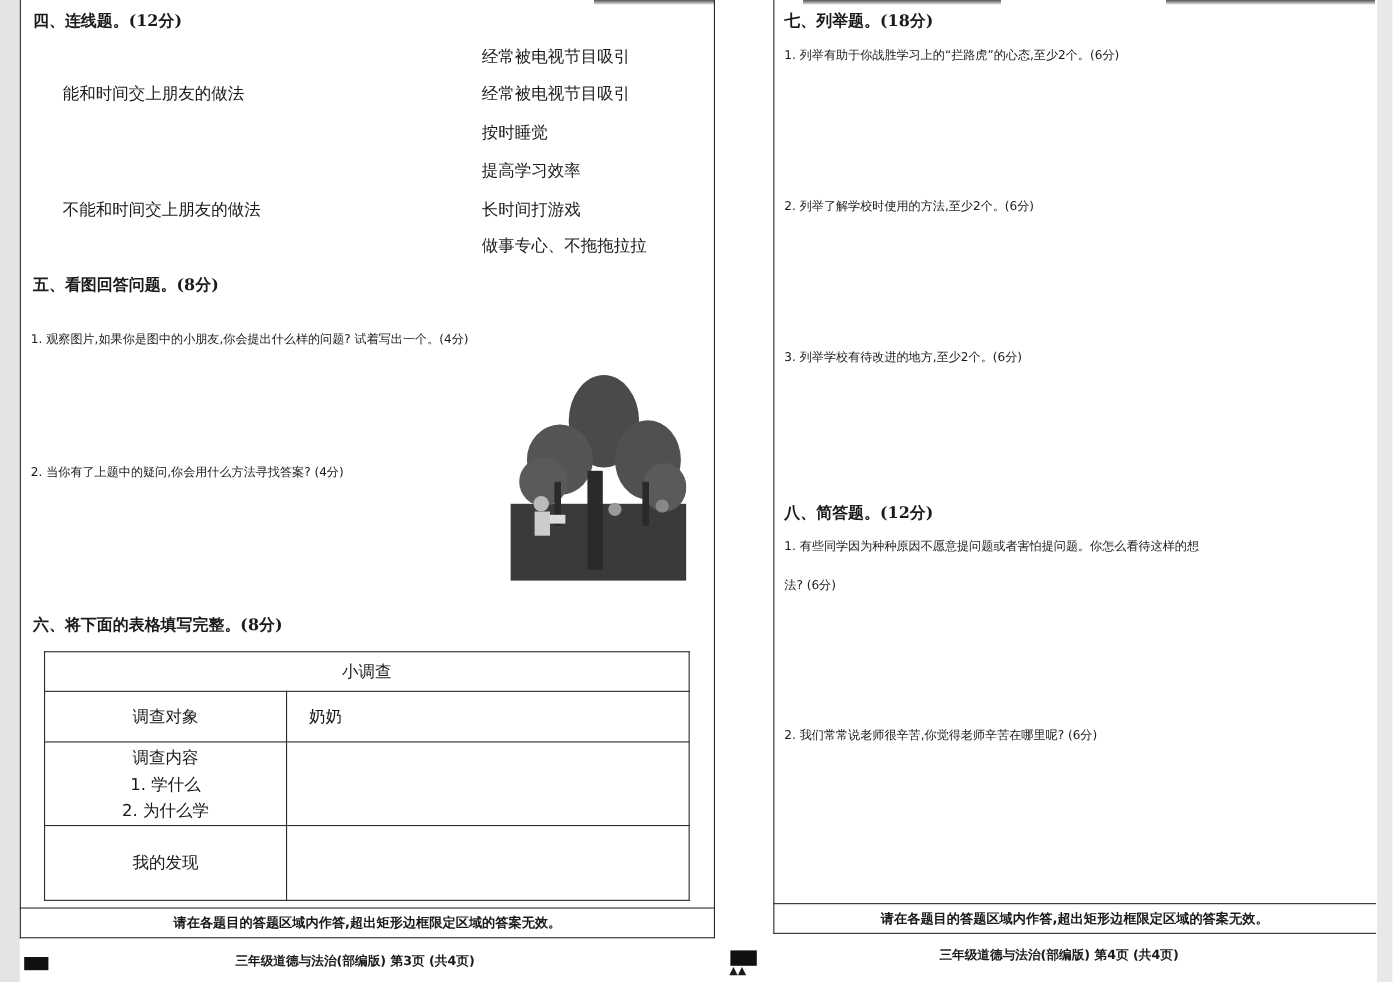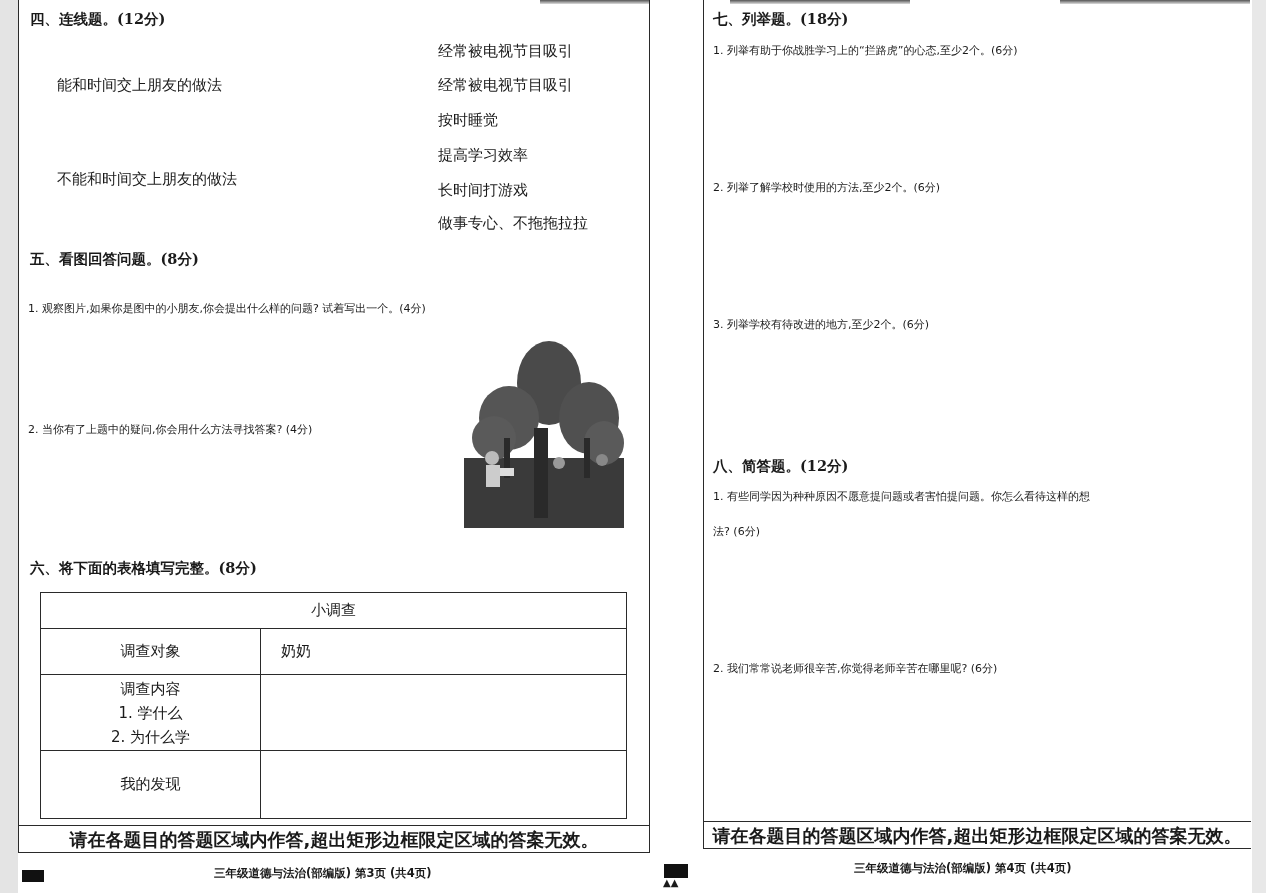--- a/index.html
+++ b/index.html
@@ -10,21 +10,21 @@
 
   .frame { position: absolute; border: 1.5px solid #2a2a2a; border-top: none; }
   .frame-left { left: 18px; top: 0; width: 632px; height: 853px; }
   .frame-right { left: 703px; top: 0; width: 548px; height: 849px; border-right: none; }
   .top-edge { position: absolute; top: 0; height: 4px; background: linear-gradient(#555, #ddd); }
 
   .txt { position: absolute; white-space: nowrap; font-size: 15px; }
   .heading { font-weight: bold; font-size: 14.5px; font-family: "DejaVu Serif", "Liberation Serif", serif; text-align: center; }
   .q { font-size: 11px; }
 
-  .notice-bar { position: absolute; border-top: 1.5px solid #2a2a2a; display: flex; align-items: center; justify-content: center; font-weight: bold; font-size: 18px; text-align: right; }
+  .notice-bar { position: absolute; border-top: 1.5px solid #2a2a2a; display: flex; align-items: center; justify-content: center; font-weight: bold; font-size: 12px; text-align: right; }
   .footer { position: absolute; font-size: 11.5px; font-weight: bold; white-space: nowrap; }
 
   .survey-table { position: absolute; left: 40px; top: 592px; width: 587px; border-collapse: collapse; }
   .survey-table td { border: 1.5px solid #2a2a2a; font-size: 15px; vertical-align: middle; }
   .survey-table .title-cell { text-align: center; height: 36px; }
   .survey-table .label-cell { width: 220px; text-align: center; }
   .survey-table .value-cell { padding-left: 20px; }
 
   .picture { position: absolute; left: 464px; top: 338px; width: 160px; height: 190px; }
   .marker { position: absolute; background: #111; }
@@ -37,21 +37,21 @@
 <div class="top-edge" style="left:540px;width:110px;"></div>
 <div class="top-edge" style="left:730px;width:180px;"></div>
 <div class="top-edge" style="left:1060px;width:190px;"></div>
 
 <div>
   <div class="frame frame-left"></div>
 
   <div class="txt heading" style="left:30px;top:10px;">四、连线题。(12分)</div>
 
   <div class="txt" style="left:57px;top:76px;">能和时间交上朋友的做法</div>
-  <div class="txt" style="left:57px;top:170px;">不能和时间交上朋友的做法</div>
+  <div class="txt" style="left:57px;top:181px;">不能和时间交上朋友的做法</div>
 
   <div class="txt" style="left:438px;top:42px;">经常被电视节目吸引</div>
   <div class="txt" style="left:438px;top:76px;">经常被电视节目吸引</div>
   <div class="txt" style="left:438px;top:111px;">按时睡觉</div>
   <div class="txt" style="left:438px;top:146px;text-align:right;">提高学习效率</div>
   <div class="txt" style="left:438px;top:181px;">长时间打游戏</div>
   <div class="txt" style="left:438px;top:214px;">做事专心、不拖拖拉拉</div>
 
   <div class="txt heading" style="left:30px;top:250px;">五、看图回答问题。(8分)</div>
   <div class="txt q" style="left:28px;top:284px;margin-top:17px;">1. 观察图片,如果你是图中的小朋友,你会提出什么样的问题? 试着写出一个。(4分)</div>

